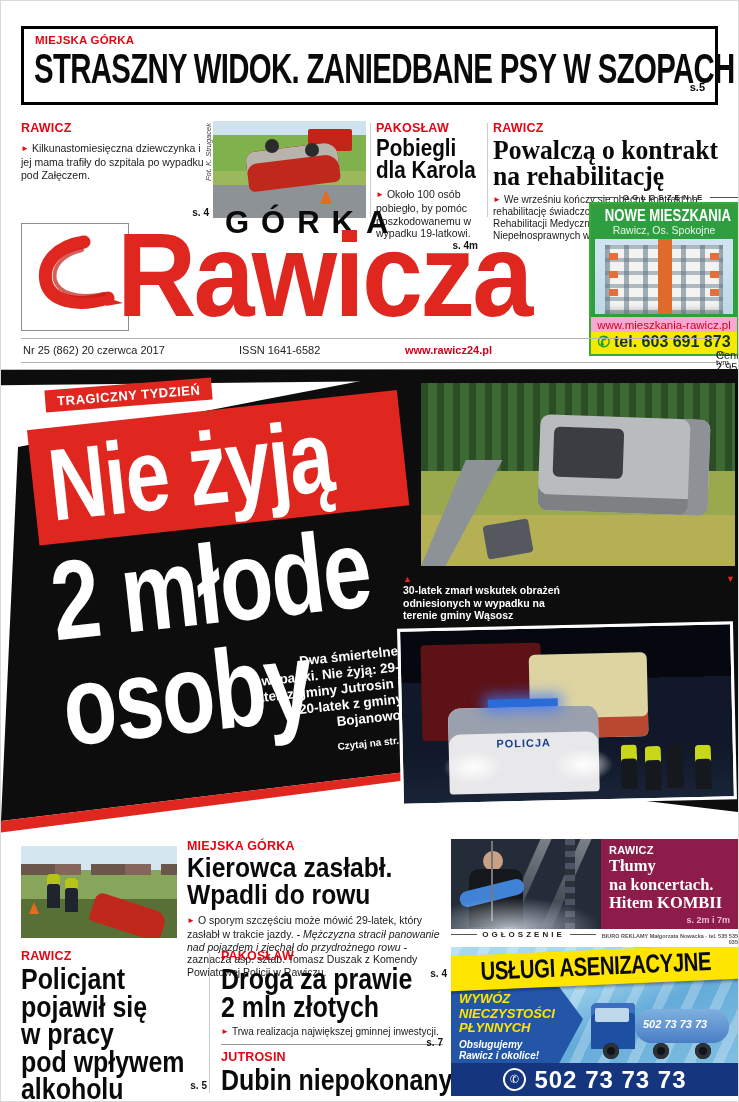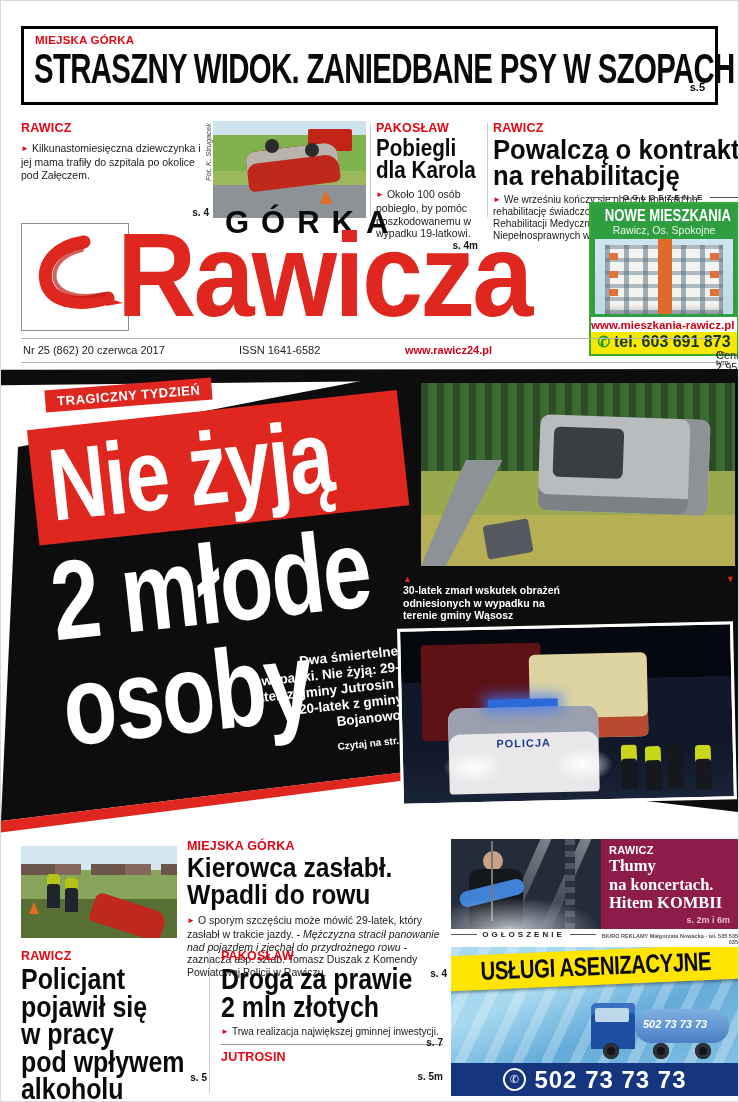--- a/index.html
+++ b/index.html
@@ -26,21 +26,21 @@
   .teaser h3 .cond{transform:scaleX(.86);}
   .t1{left:20px;top:120px;width:190px;}
   .t1 .body-txt{margin-top:7px;width:186px;}
   .t1 .pageref{position:absolute;right:2px;top:86px;}
   .t-credit{left:203px;top:122px;font-size:7.5px;color:#444;font-style:italic;
             writing-mode:vertical-rl;transform:rotate(180deg);height:95px;text-align:right;}
   .t-photo1{left:212px;top:120px;width:153px;height:97px;overflow:hidden;}
   .t2{left:375px;top:120px;width:102px;}
   .t2 .body-txt{margin-top:7px;}
   .t3{left:492px;top:120px;width:245px;}
-  .t3 h3{font-family:Liberation Sans, sans-serif;font-size:27px;line-height:26px;font-weight:600;}
+  .t3 h3{font-family:Liberation Serif, serif;font-size:27px;line-height:26px;font-weight:600;}
   .t3 h3 .cond{transform:scaleX(.95);}
   .t3 .body-txt{font-size:10px;line-height:12px;margin-top:5px;}
   .inline-ref{float:right;}
 
   
   .logo-box{left:20px;top:222px;width:106px;height:106px;border:1px solid #8f8f8f;}
   .zycie{left:224px;top:204px;font-size:31px;font-weight:bold;letter-spacing:12px;color:#0a0a0a;}
   .rawicza{left:116px;top:220px;font-size:118px;line-height:108px;font-weight:bold;color:#e0271f;}
   .rawicza .cond{transform:scaleX(.93);letter-spacing:-3px;}
 
@@ -53,21 +53,21 @@
   .apt-title .cond{transform:scaleX(.82);transform-origin:50% 0;}
   .apt-sub{text-align:center;color:#eaf7ea;font-size:10.5px;margin-top:-1px;}
   .apt-photo{position:relative;height:75px;margin:3px 4px;background:linear-gradient(#cfe4f0 0 20%,#bdd8e6);overflow:hidden;}
   .apt-bldg{position:absolute;left:10px;top:6px;right:10px;bottom:0;background:#f3f3f1;
             box-shadow:inset 0 -4px 6px rgba(0,0,0,.25);}
   .apt-bldg::before{content:"";position:absolute;inset:0;
      background:repeating-linear-gradient(90deg,rgba(90,115,130,.55) 0 5px,transparent 5px 19px),
                 repeating-linear-gradient(rgba(90,115,130,.45) 0 4px,transparent 4px 13px);}
   .apt-col{position:absolute;left:46%;top:0;width:14px;height:100%;background:#df6a2b;}
   .apt-balc{position:absolute;width:9px;height:7px;background:#e2703a;}
-  .apt-url{background:#ffffff;color:#d0021b;font-weight:bold;font-size:11.5px;text-align:left;padding:2px 0 1px;}
+  .apt-url{background:#f9a8d4;color:#d0021b;font-weight:normal;font-size:11.5px;text-align:center;padding:2px 0 1px;}
   .apt-phone{background:#f6e900;display:flex;align-items:center;justify-content:center;gap:4px;
              font-size:16px;font-weight:bold;color:#14331c;padding:1px 0 3px;}
   .apt-phone .ph-ic{color:#1c9b3c;font-size:15px;}
 
   
   .info-bar{left:20px;top:337px;width:697px;height:23px;border-top:1px solid #b3b3b3;border-bottom:1px solid #b3b3b3;font-size:11px;color:#222;}
   .info-bar span{position:absolute;top:5px;}
   .ib-issue{left:2px;}
   .ib-issn{left:218px;}
   .ib-site{left:384px;color:#d0021b;font-weight:bold;}
@@ -167,21 +167,21 @@
   .concert-h{font-family:"Liberation Serif",serif;font-weight:bold;font-size:16.5px;line-height:18.5px;margin-top:1px;}
   .concert-ref{position:absolute;right:8px;bottom:4px;font-size:9px;color:#e9bfd2;font-weight:bold;}
 
   .ogl2{left:450px;top:929px;width:145px;}
   .biuro{left:592px;top:932px;width:145px;font-size:5.5px;color:#555;text-align:right;font-weight:bold;}
 
   
   .bs h2{margin:3px 0 0;font-size:29px;line-height:27.5px;color:#0a0a0a;}
   .bs h2 .cond{transform:scaleX(.86);}
   .bs1{left:20px;top:948px;width:186px;height:148px;}
-  .bs1 .pageref{position:absolute;right:0;bottom:14px;}
+  .bs1 .pageref{position:absolute;right:0;bottom:6px;}
   .bs2{left:220px;top:948px;width:222px;}
   .bs2 .body-row{margin-top:5px;font-size:10px;color:#1a1a1a;}
   .bs2 .hdivider{margin:7px 0 5px;}
   .bs-ref-line{text-align:right;margin-top:2px;}
   .vdiv2{left:208px;top:952px;height:140px;}
 
   
   .septic{left:450px;top:946px;width:288px;height:149px;overflow:hidden;
      background:linear-gradient(155deg,#a6d8ef 0 30%,#64abd9 55%,#8cc6e6 100%);}
   .septic::before{content:"";position:absolute;inset:0;
@@ -213,21 +213,21 @@
 <div class="page">
 
   <div class="abs top-banner">
     <div class="tb-kicker kicker">MIEJSKA GÓRKA</div>
     <div class="tb-headline"><span class="cond">STRASZNY WIDOK. ZANIEDBANE PSY W SZOPACH</span></div>
     <div class="tb-page">s.5</div>
   </div>
 
   <div class="abs teaser t1">
     <div class="kicker">RAWICZ</div>
-    <div class="body-txt"><span class="bullet">►</span><span>Kilkunastomiesięczna dziewczynka i jej mama trafiły do szpitala po okolice pod Załęczem.</span></div>
+    <div class="body-txt"><span class="bullet">►</span><span>Kilkunastomiesięczna dziewczynka i jej mama trafiły do szpitala po wypadku pod Załęczem.</span></div>
     <div class="pageref">s. 4</div>
   </div>
   <div class="abs t-credit">Fot. K. Strugacek</div>
   <div class="abs t-photo1">
     <div class="scene-crash">
       <div class="sc-truck"></div>
       <div class="sc-car"></div>
       <div class="sc-wheel" style="left:52px;top:18px;"></div>
       <div class="sc-wheel" style="left:92px;top:22px;"></div>
       <div class="sc-cone"></div>
@@ -390,21 +390,21 @@
         <div class="cc-smoke"></div>
       </div>
     </div>
     <div class="concert-box">
       <div class="kicker">RAWICZ</div>
       <div class="concert-h">
         <span>Tłumy</span><br>
         <span>na koncertach.</span><br>
         <span>Hitem KOMBII</span>
       </div>
-      <div class="concert-ref">s. 2m i 6m</div>
+      <div class="concert-ref">s. 2m i 7m</div>
     </div>
   </div>
 
   <div class="abs ogl-head ogl2">
       <span>OGŁOSZENIE</span>
     </div>
   <div class="abs biuro">BIURO REKLAMY Małgorzata Nowacka - tel. 535 535 035</div>
 
   <div class="abs bs bs1">
     <div class="kicker">RAWICZ</div>
@@ -423,24 +423,33 @@
     <h2>
       <span class="cond">Droga za prawie</span><br>
       <span class="cond">2 mln złotych</span>
     </h2>
     <div class="body-row">
       <span class="bullet">►</span><span>Trwa realizacja największej gminnej inwestycji.</span>
       <span class="pageref inline-ref">s. 7</span>
     </div>
     <div class="hdivider"></div>
     <div class="kicker">JUTROSIN</div>
+    <h2><span class="cond">Dubin niepokonany</span></h2>
     <div class="bs-ref-line"><span class="pageref">s. 5m</span></div>
   </div>
 
   <div class="abs septic">
+    <div class="sep-ribbon">
+      <div class="sep-rline">WYWÓZ</div>
+      <div class="sep-rline">NIECZYSTOŚCI</div>
+      <div class="sep-rline">PŁYNNYCH</div>
+      <div class="sep-sub">
+        <span>Obsługujemy</span><br><span>Rawicz i okolice!</span>
+      </div>
+    </div>
     <div class="truck">
       <div class="tr-cab">
           <div class="tr-win"></div>
         </div>
       <div class="tr-tank">
         <div class="tr-tank-txt">502 73 73 73</div>
       </div>
       <div class="tr-wheel" style="left:12px;"></div>
       <div class="tr-wheel" style="left:62px;"></div>
       <div class="tr-wheel" style="left:104px;"></div>

